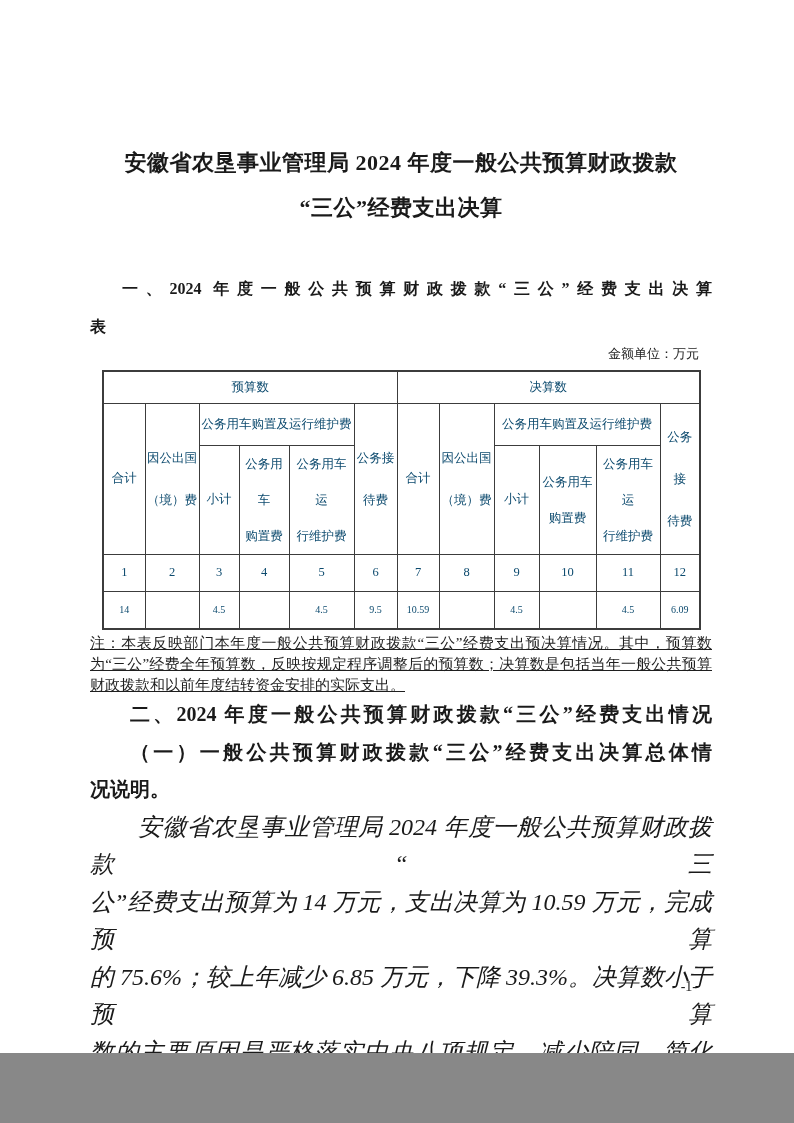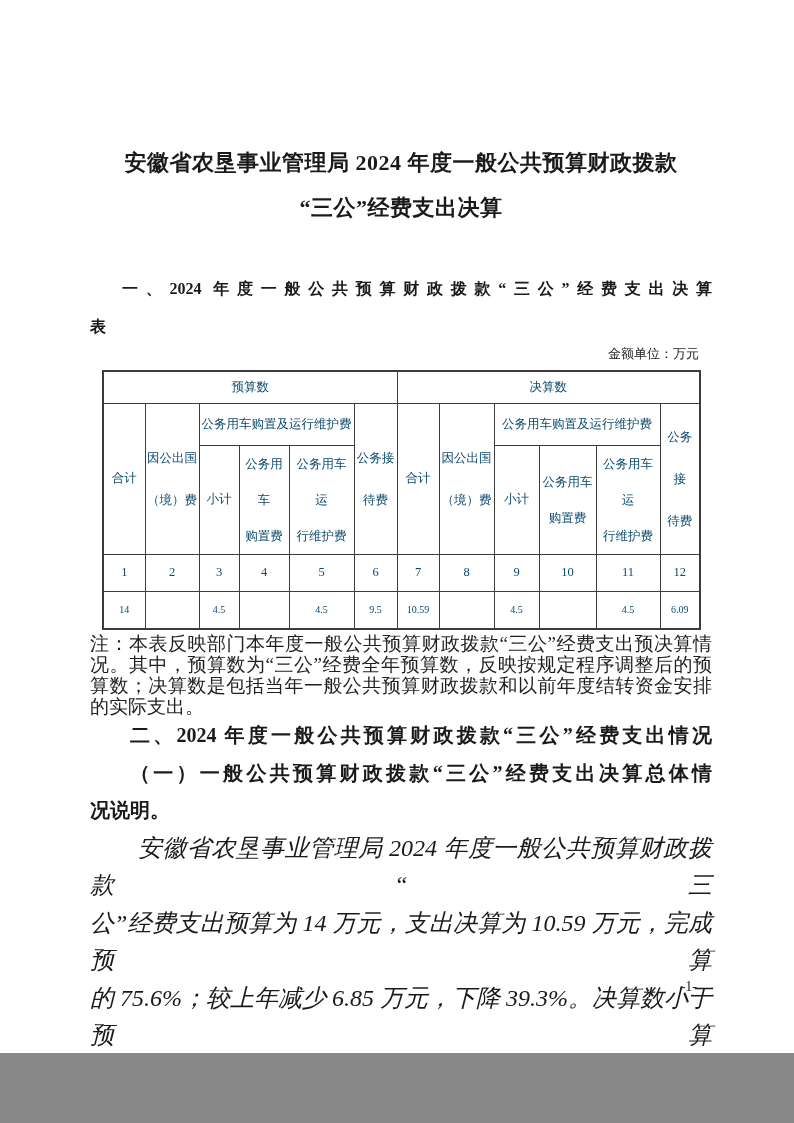--- a/index.html
+++ b/index.html
@@ -68,24 +68,25 @@
   .pre { white-space: pre-line; }
   td.group-hd { font-size: 13.5px; height: 32px; }
   tr.hd-upper td { height: 42px; }
   tr.hd-lower td { height: 92px; }
   td.lh-tall { line-height: 42px; }
   td.lh-mid  { line-height: 36px; }
   tr.num-row td { height: 37px; font-size: 12.5px; }
   tr.val-row td { height: 38px; font-size: 10px; }
   .table-note {
     margin-top: 3px;
-    font-size: 19px;
+    font-size: 15px;
     line-height: 21px;
     text-align: justify;
     color: #1f1f1f;
+    text-decoration: underline;
   }
   .h2-block {
     font-size: 20px;
     font-weight: 700;
     line-height: 37.5px;
   }
   .body-para {
     font-size: 24px;
     line-height: 37.5px;
     font-style: italic;

